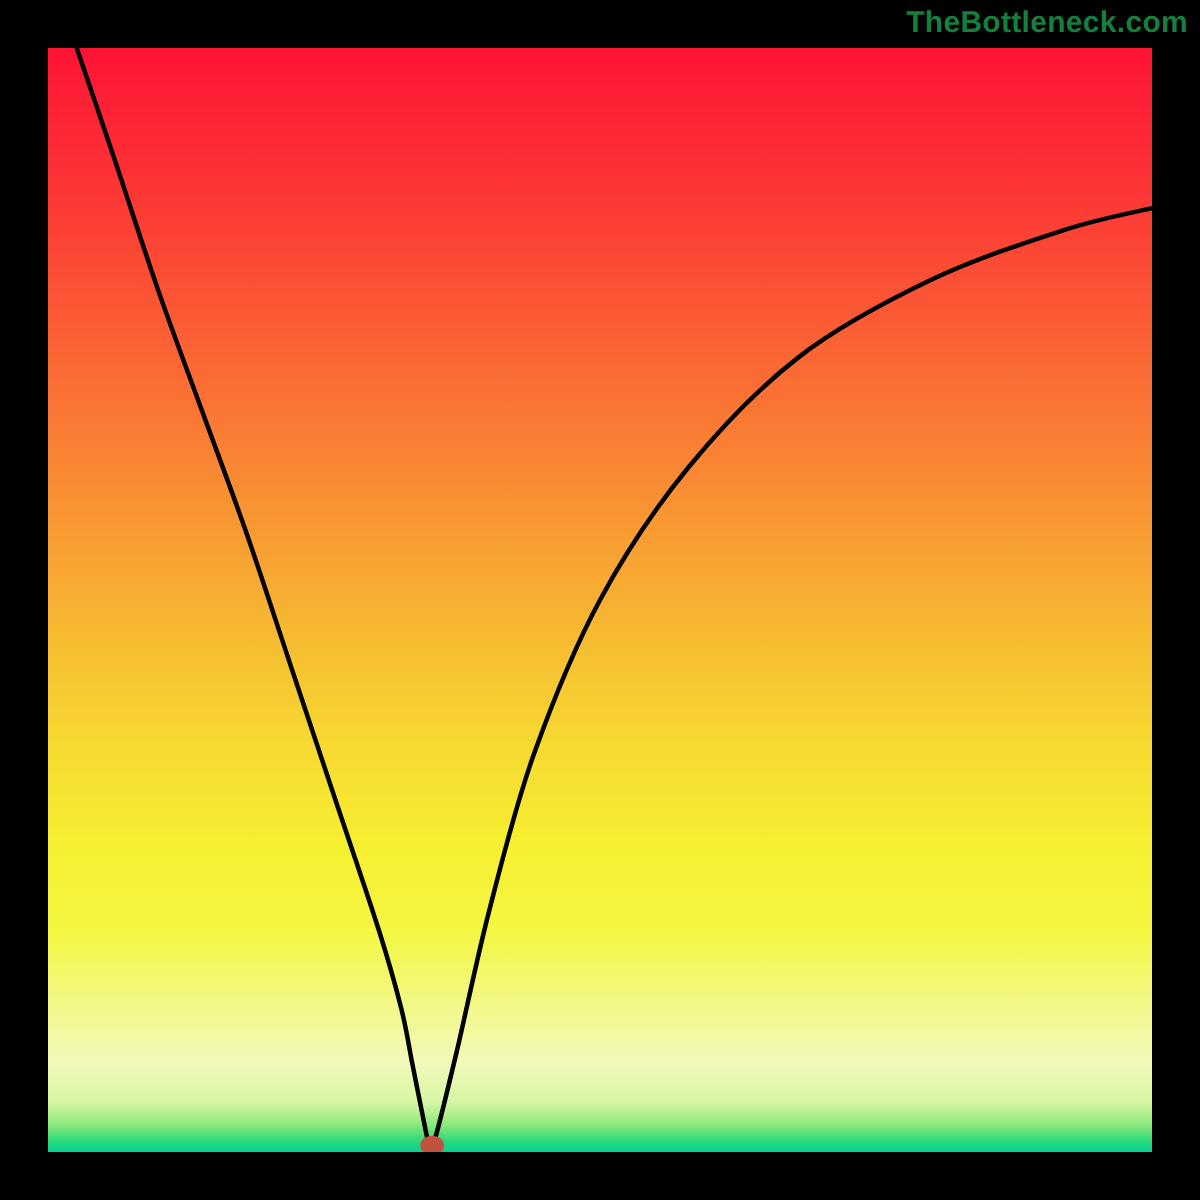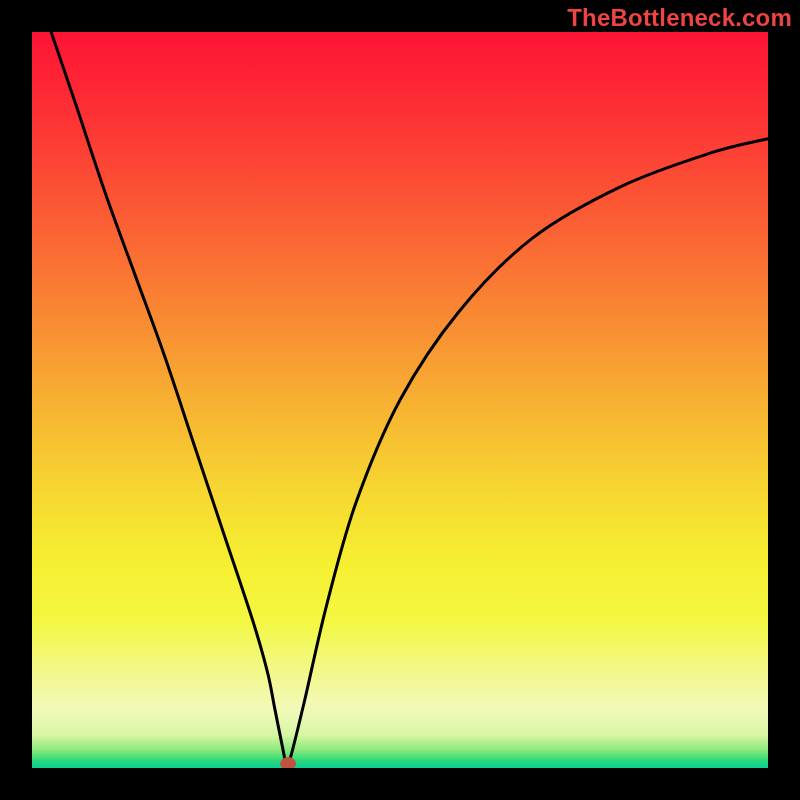--- a/index.html
+++ b/index.html
@@ -14,23 +14,23 @@
     position: relative;
     width: 800px;
     height: 800px;
     background: #000;
   }
   .watermark {
     position: absolute;
     top: 4px;
     right: 8px;
     font-family: Arial, Helvetica, sans-serif;
-    font-size: 24px;
+    font-size: 20px;
     font-weight: 600;
-    color: #ef4444;
+    color: #15803d;
     letter-spacing: 0.2px;
     z-index: 10;
   }
   svg.chart {
     position: absolute;
     top: 0;
     left: 0;
     width: 800px;
     height: 800px;
   }

